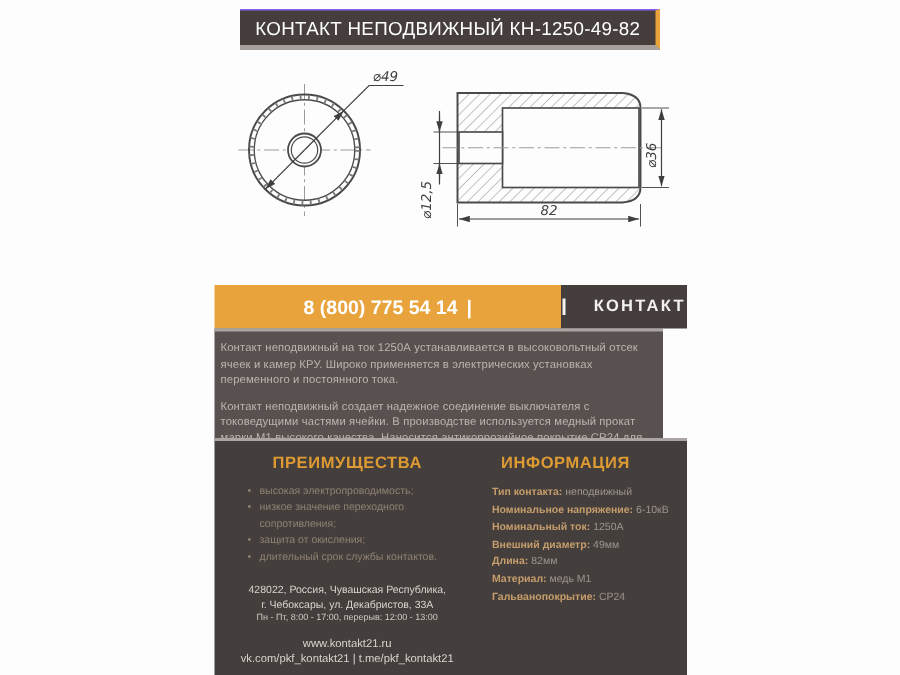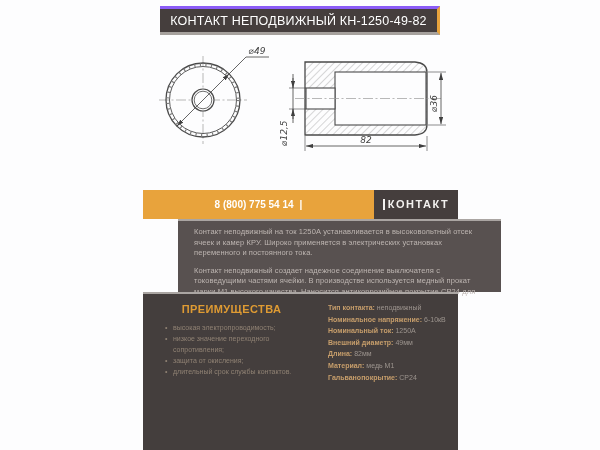--- a/index.html
+++ b/index.html
@@ -8,53 +8,52 @@
     background:#fdfdfe;
     font-family:"Liberation Sans","DejaVu Sans",sans-serif;
     -webkit-font-smoothing:antialiased;
   }
   .abs{position:absolute;}
 
   
   .title-bar{
     left:160px;top:6px;width:277px;height:23px;
     background:#453e3d;
-    border-top:3px solid #8b5cf6;
+    border-top:1px solid #8b5cf6;
     border-right:3px solid #e8a33c;
     border-bottom:3px solid #a6a19d;
     display:flex;align-items:center;justify-content:center;
   }
   .title-bar span{color:#ffffff;font-size:12.5px;letter-spacing:.2px;font-weight:500;}
 
   
   .drawing{left:143px;top:34px;width:315px;height:154px;}
   .dim-text{font-family:"DejaVu Sans",sans-serif;font-style:italic;font-size:9px;fill:#3f3f3f;}
 
   
   .contact-bar{
     left:143px;top:190px;width:315px;height:29px;display:flex;
   }
   .contact-left{
     flex:1;background:#e8a33c;display:flex;align-items:center;justify-content:center;
-    gap:6px;color:#ffffff;font-size:10px;font-weight:700;white-space:nowrap;
+    gap:6px;color:#ffffff;font-size:13px;font-weight:700;white-space:nowrap;
   }
   .contact-right{
     width:84px;background:#453e3d;display:flex;align-items:center;justify-content:center;
   }
   .logo-text{
     color:#f3f1ef;font-weight:700;font-size:11px;letter-spacing:1.5px;
-    border-left:2px solid #f3f1ef;padding-left:3px;line-height:11px;
+    border-left:2px solid #f3f1ef;padding-left:19px;line-height:11px;
   }
 
   
   .description{
     left:143px;top:219px;width:291px;height:59px;
     background:#585150;border-top:2px solid #aaa5a2;
-    padding:6px 16px;
-    margin-left:35px;
+    padding:6px 4px;
   }
   .description p{
     margin:0 0 7px 0;color:#bdb5b1;font-size:7.5px;line-height:1.4;letter-spacing:.1px;
   }
 
   
   .bottom{
     left:143px;top:292px;width:315px;height:158px;
     background:#443e3d;border-top:2px solid #aaa5a2;
     display:flex;
@@ -161,22 +160,30 @@
 
 <div class="abs bottom">
   <div class="col-left">
     <div class="section-heading">ПРЕИМУЩЕСТВА</div>
     <ul class="adv-list">
       <li>высокая электропроводимость;</li>
       <li>низкое значение переходного сопротивления;</li>
       <li>защита от окисления;</li>
       <li>длительный срок службы контактов.</li>
     </ul>
+    <div class="address-block">
+      <div class="address-line">428022, Россия, Чувашская Республика,</div>
+      <div class="address-line">г. Чебоксары, ул. Декабристов, 33А</div>
+      <div class="hours-line">Пн - Пт, 8:00 - 17:00, перерыв: 12:00 - 13:00</div>
+      <div class="website-line">www.kontakt21.ru</div>
+      <div class="social-line">vk.com/pkf_kontakt21  |  t.me/pkf_kontakt21</div>
+    </div>
   </div>
   <div class="col-right">
+    <div class="section-heading">ИНФОРМАЦИЯ</div>
     <div class="info-list">
       <div class="info-row">
         <span class="info-label">Тип контакта:</span>
         <span class="info-value">неподвижный</span>
       </div>
       <div class="info-row">
         <span class="info-label">Номинальное напряжение:</span>
         <span class="info-value">6-10кВ</span>
       </div>
       <div class="info-row">

